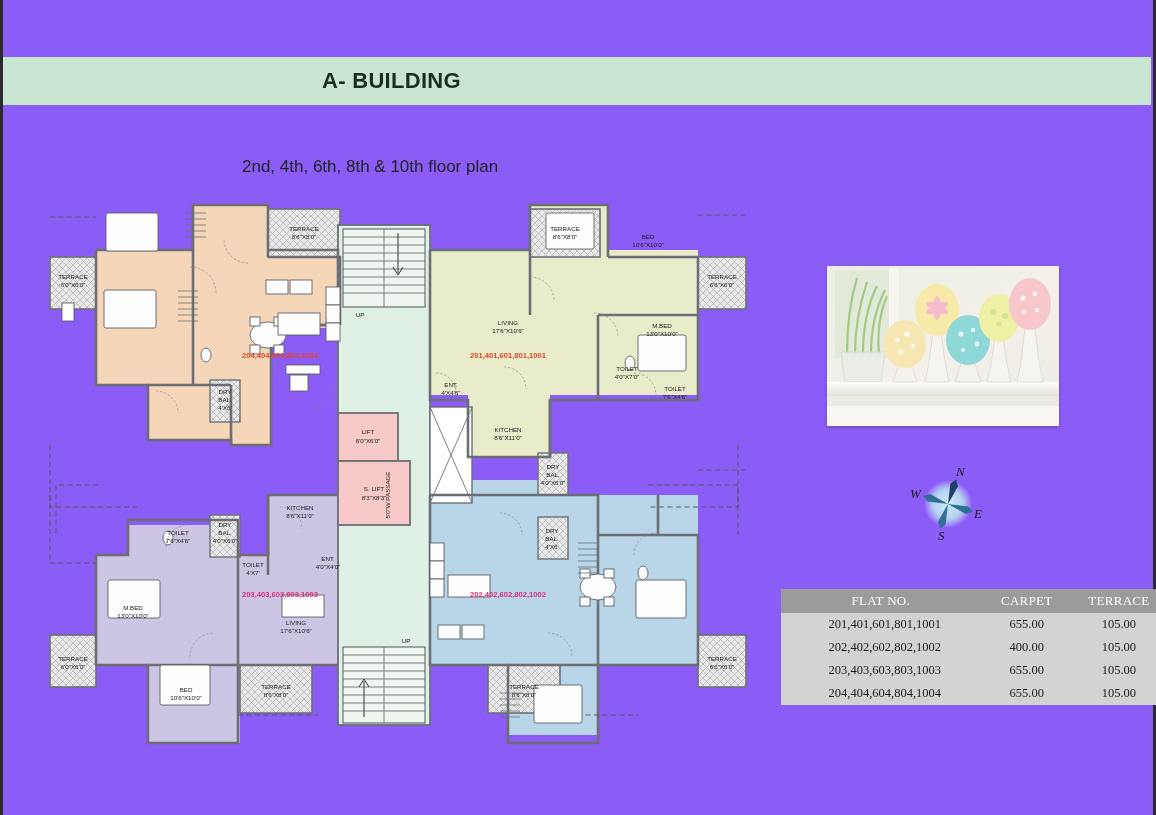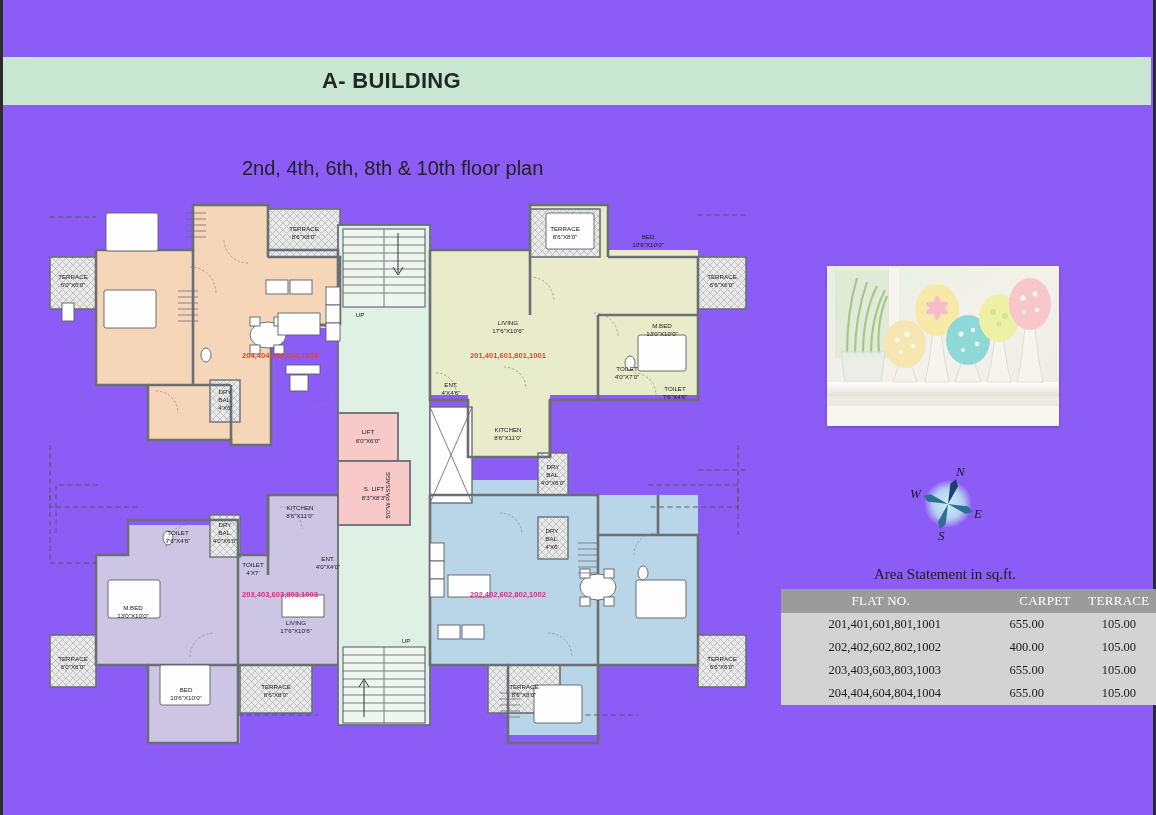--- a/index.html
+++ b/index.html
@@ -16,21 +16,21 @@
   #header-band{
     position:absolute;left:3px;top:57px;width:1148px;height:48px;
     background:#c9e6d2;
   }
   #header-title{
     position:absolute;left:322px;top:68px;
     font-size:22px;font-weight:bold;color:#1d2b22;letter-spacing:.3px;
   }
   #plan-subtitle{
     position:absolute;left:242px;top:157px;
-    font-size:20px;color:#222;
+    font-size:17px;color:#222;
   }
 
   
   #plan{
     position:absolute;left:38px;top:195px;width:720px;height:560px;
   }
   #plan svg{display:block;}
 
   
   #photo{
@@ -55,21 +55,21 @@
   }
   #area-table thead th{
     background:#9b9b9b;color:#fff;font-weight:normal;
     padding:4px 2px;font-size:13px;letter-spacing:.3px;
   }
   #area-table tbody td{
     background:#d3d3d3;padding:4px 2px;text-align:center;
   }
   #area-table tbody tr td:first-child{padding-left:10px;}
   .t-flat{width:52%;}
-  .t-carpet{width:24%;text-align:right;}
+  .t-carpet{width:24%;}
   .t-terr{width:24%;}
 </style>
 </head>
 <body>
 
 <div id="page">
 
   <div class="edge-l"></div>
   <div class="edge-r"></div>
 
@@ -484,21 +484,20 @@
       </g>
       <g font-family="Liberation Serif, serif" font-size="13" fill="#1a1a1a" font-style="italic">
         <text x="58" y="14">N</text>
         <text x="76" y="56">E</text>
         <text x="40" y="78">S</text>
         <text x="12" y="36">W</text>
       </g>
     </svg>
   </div>
 
-  <div id="area-title">Area Statement in sq.ft.</div>
   <table id="area-table">
     <thead>
       <tr>
         <th class="t-flat">FLAT NO.</th>
         <th class="t-carpet">CARPET</th>
         <th class="t-terr">TERRACE</th>
       </tr>
     </thead>
     <tbody>
       <tr>

